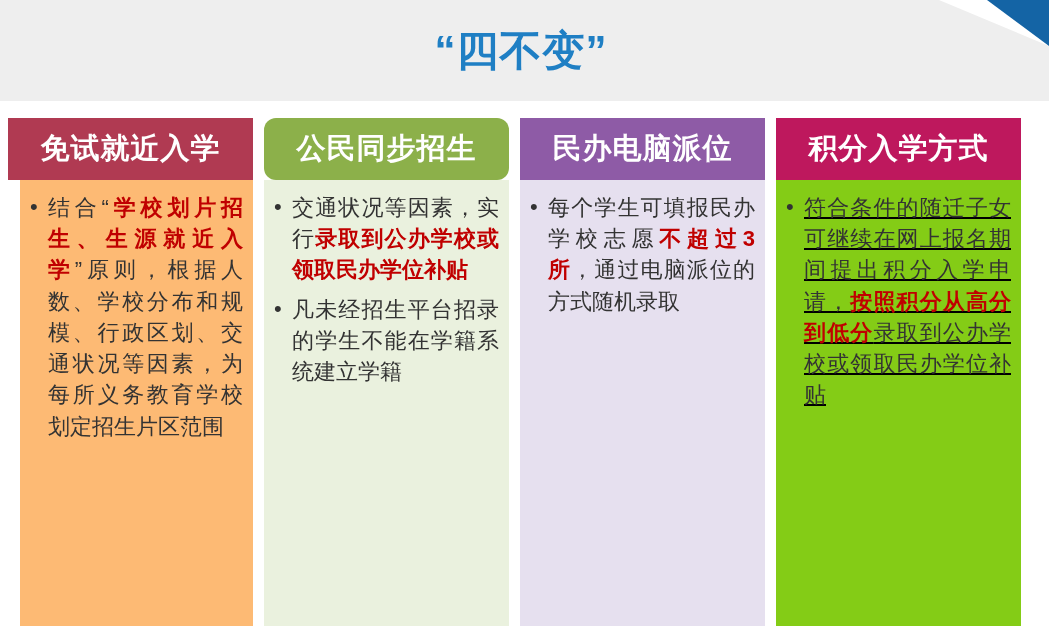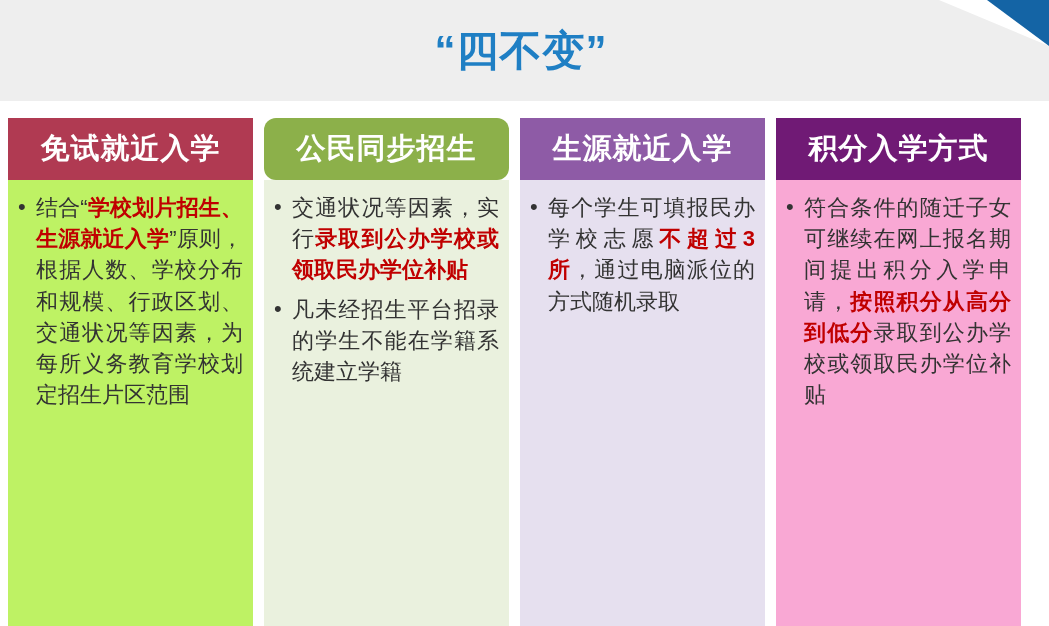--- a/index.html
+++ b/index.html
@@ -146,49 +146,49 @@
 
   <div class="corner-deco">
     <div class="tri-white"></div>
     <div class="tri-blue"></div>
   </div>
 
   <div class="columns">
 
     <div class="col c0">
       <div class="col-head" style="background: rgb(176, 58, 82);">免试就近入学</div>
-      <div class="col-body" style="background: #bef264;">
+      <div class="col-body" style="background: #fdba74; margin-left: 12px;">
         <ul class="bullets">
             <li><span>结合“</span><span class="hl">学校划片招生、生源就近入学</span><span>”原则，根据人数、学校分布和规模、行政区划、交通状况等因素，为每所义务教育学校划定招生片区范围</span></li>
           </ul>
       </div>
     </div>
 
     <div class="col c1">
       <div class="col-head" style="background: rgb(140, 176, 74);">公民同步招生</div>
       <div class="col-body" style="background: rgb(234, 241, 222);">
         <ul class="bullets">
             <li><span>交通状况等因素，实行</span><span class="hl">录取到公办学校或领取民办学位补贴</span></li>
             <li><span>凡未经招生平台招录的学生不能在学籍系统建立学籍</span></li>
           </ul>
       </div>
     </div>
 
     <div class="col c2">
-      <div class="col-head" style="background: rgb(142, 91, 166);">生源就近入学</div>
+      <div class="col-head" style="background: rgb(142, 91, 166);">民办电脑派位</div>
       <div class="col-body" style="background: rgb(230, 224, 239);">
         <ul class="bullets">
             <li><span>每个学生可填报民办学校志愿</span><span class="hl">不超过3所</span><span>，通过电脑派位的方式随机录取</span></li>
           </ul>
       </div>
     </div>
 
     <div class="col c3">
-      <div class="col-head" style="background: #701a75;">积分入学方式</div>
-      <div class="col-body" style="background: #f9a8d4;">
+      <div class="col-head" style="background: #be185d;">积分入学方式</div>
+      <div class="col-body" style="background: #84cc16; text-decoration: underline;">
         <ul class="bullets">
             <li><span>符合条件的随迁子女可继续在网上报名期间提出积分入学申请，</span><span class="hl">按照积分从高分到低分</span><span>录取到公办学校或领取民办学位补贴</span></li>
           </ul>
       </div>
     </div>
 
   </div>
 </div>
 
 </body></html>

